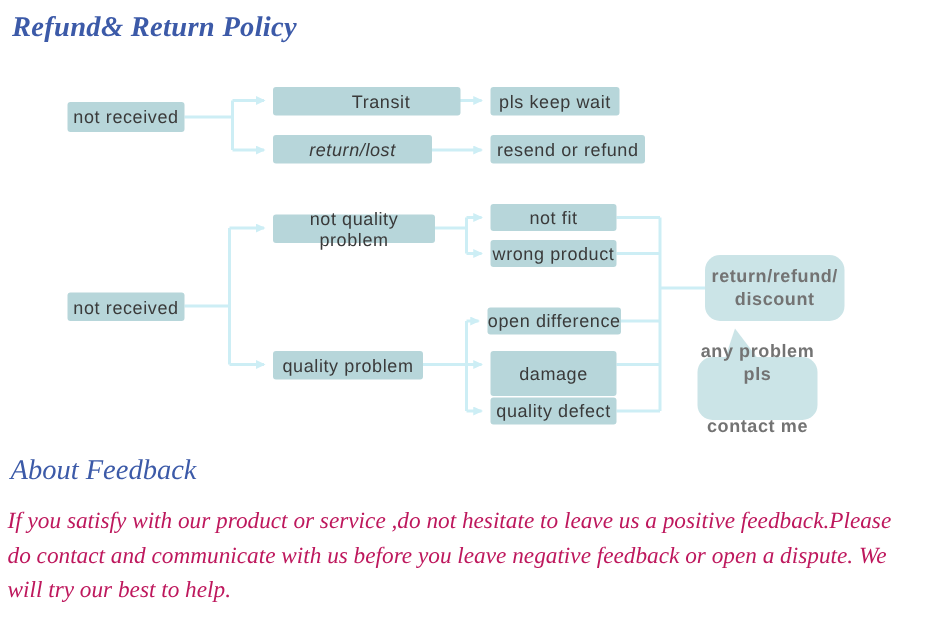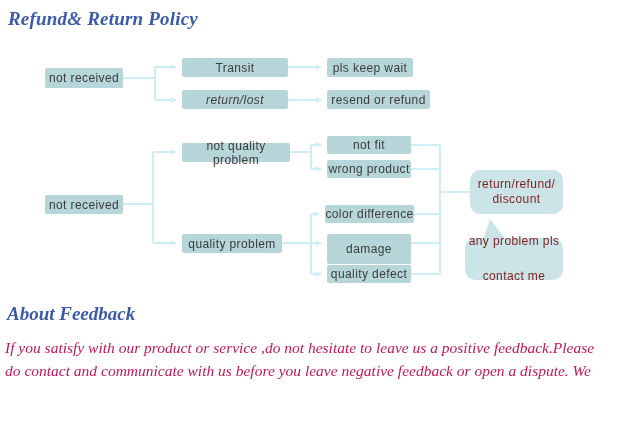--- a/index.html
+++ b/index.html
@@ -3,28 +3,28 @@
 <meta charset="utf-8">
 <style>
   html,body{margin:0;padding:0;background:#fff;}
   .canvas{position:relative;width:622px;height:421px;background:#ffffff;overflow:hidden;
           font-family:"Liberation Sans",sans-serif;}
   .wires{position:absolute;left:0;top:0;}
   .h-title{position:absolute;left:8px;top:8px;
            font-family:"Liberation Serif",serif;font-size:19px;font-weight:bold;font-style:italic;
            color:#3c5aa8;letter-spacing:0.2px;}
   .h-about{position:absolute;left:7px;top:303px;
-           font-family:"Liberation Serif",serif;font-size:19px;font-weight:bold;font-style:italic;
+           font-family:"Liberation Serif",serif;font-size:19px;font-weight:normal;font-style:italic;
            color:#3c5aa8;text-align:center;}
   .node{position:absolute;background:#b7d6da;color:#3a3a3a;
         font-size:12px;letter-spacing:0.4px;border-radius:2px;
         display:flex;align-items:center;justify-content:center;text-align:center;}
-  .rounded{position:absolute;background:#cbe4e7;color:#7f1d1d;font-size:12px;letter-spacing:0.4px;
+  .rounded{position:absolute;background:#cbe4e7;color:#737373;font-size:12px;letter-spacing:0.4px;
         border-radius:10px;display:flex;flex-direction:column;align-items:center;justify-content:center;
-        text-align:center;line-height:15px;}
+        text-align:center;line-height:15px;font-weight:bold;}
   .para{position:absolute;left:5px;top:336px;width:616px;
         font-family:"Liberation Serif",serif;font-style:italic;font-size:15.5px;color:#be185d;}
   .para div{white-space:nowrap;line-height:23px;}
 </style>
 </head>
 <body>
 
 <div class="canvas">
 
   <div class="h-title">Refund&amp; Return Policy</div>
@@ -64,42 +64,43 @@
       <path d="M414,214 H440"></path>
       <path d="M411,243 H440"></path>
       <path d="M411,274 H440"></path>
       <path d="M440,145 V274"></path>
       <path d="M440,192 H470"></path>
     </g>
     <polygon points="490,219 506,240 483,240" fill="#cbe4e7"></polygon>
   </svg>
 
   <div class="node" style="left:45px;top:68px;width:78px;height:20px;">not received</div>
-  <div class="node" style="left:182px;top:58px;width:106px;height:19px;">Transit</div>
+  <div class="node" style="left:182px;top:58px;width:106px;height:19px;padding-left:19px;">Transit</div>
   <div class="node" style="left:182px;top:90px;width:106px;height:19px;font-style:italic;">return/lost</div>
   <div class="node" style="left:327px;top:58px;width:86px;height:19px;">pls keep wait</div>
   <div class="node" style="left:327px;top:90px;width:103px;height:19px;text-align:center;">resend or refund</div>
 
   <div class="node" style="left:45px;top:195px;width:78px;height:19px;">not received</div>
   <div class="node" style="left:182px;top:143px;width:108px;height:19px;">not quality problem</div>
   <div class="node" style="left:182px;top:234px;width:100px;height:19px;">quality problem</div>
   <div class="node" style="left:327px;top:136px;width:84px;height:18px;">not fit</div>
   <div class="node" style="left:327px;top:160px;width:84px;height:18px;">wrong product</div>
-  <div class="node" style="left:325px;top:205px;width:89px;height:18px;">color difference</div>
+  <div class="node" style="left:325px;top:205px;width:89px;height:18px;">open difference</div>
   <div class="node" style="left:327px;top:234px;width:84px;height:30px;">damage</div>
   <div class="node" style="left:327px;top:265px;width:84px;height:18px;">quality defect</div>
 
   <div class="rounded" style="left:470px;top:170px;width:93px;height:44px;">
     <div>return/refund/</div>
     <div>discount</div>
   </div>
-  <div class="rounded" style="left:465px;top:238px;width:98px;height:42px;gap:20px;">
+  <div class="rounded" style="left:465px;top:238px;width:80px;height:42px;gap:20px;">
     <div>any problem pls</div>
     <div>contact me</div>
   </div>
 
   <div class="h-about">About Feedback</div>
   <div class="para">
     <div>If you satisfy with our product or service ,do not hesitate to leave us a positive feedback.Please</div>
     <div>do contact and communicate with us before you leave negative feedback or open a dispute. We</div>
+    <div>will try our best to help.</div>
   </div>
 
 </div>
 
 </body></html>

